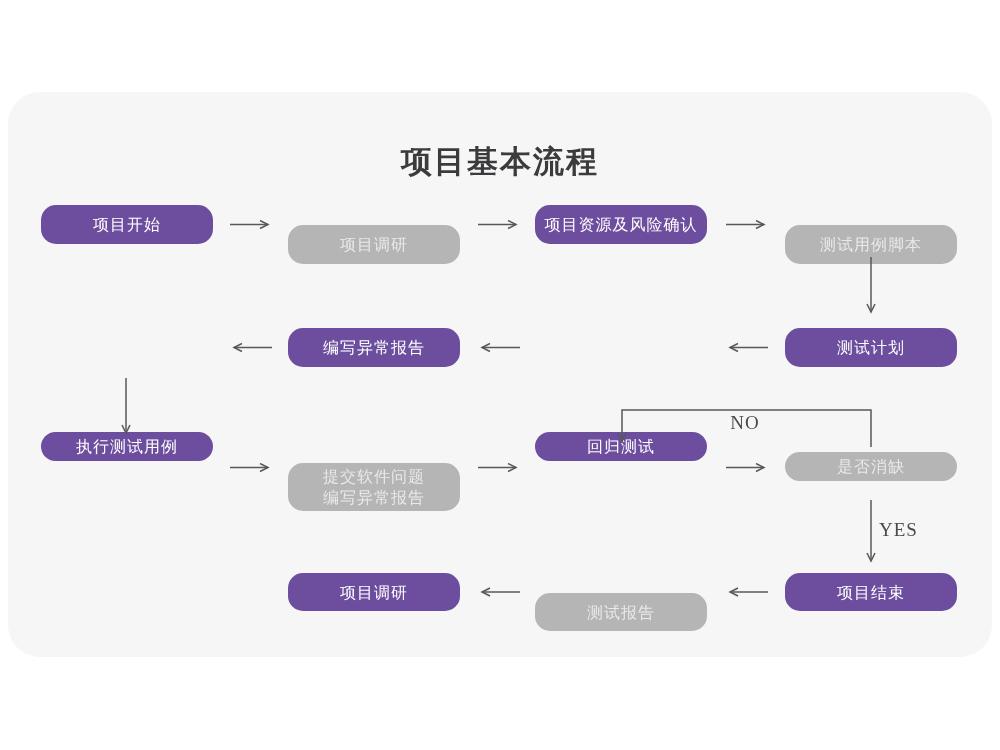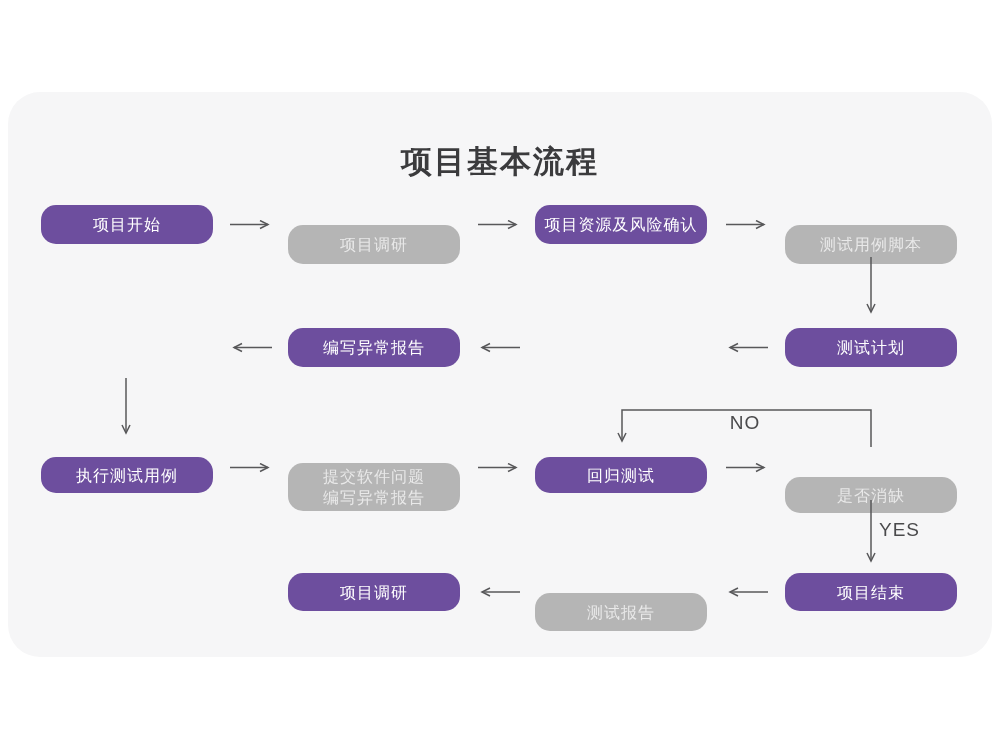--- a/index.html
+++ b/index.html
@@ -18,23 +18,23 @@
     background:var(--panel);border-radius:32px;}
   .title{position:absolute;left:0;top:141px;width:1000px;text-align:center;
     font-size:31px;font-weight:700;letter-spacing:2px;color:var(--title);}
   .node{position:absolute;width:172px;height:39px;border-radius:15px;
     display:flex;align-items:center;justify-content:center;
     font-size:16px;letter-spacing:1px;color:#ffffff;text-align:center;
     white-space:pre-line;line-height:21px;}
   .purple{background:var(--purple);}
   .gray{background:var(--gray);color:#e9e9e9;margin-top:20px;}
   .x1{left:41px}.x2{left:288px}.x3{left:535px}.x4{left:785px}
-  .y1{top:205px}.y2{top:328px}.y3{top:457px;height:36px}.y4{top:573px;height:38px}
+  .y1{top:205px}.y2{top:328px}.y3{top:432px;height:29px}.y4{top:573px;height:38px}
   .y3tall{top:443px;height:48px}
-  .edge-label{position:absolute;font-size:19px;color:var(--label);letter-spacing:1px;}
+  .edge-label{position:absolute;font-size:19px;color:var(--label);letter-spacing:1px;font-family:Liberation Serif, serif;}
   .no-label{left:700px;top:412px;width:90px;text-align:center;}
   .yes-label{left:879px;top:519px;}
   svg.wires{position:absolute;left:0;top:0;pointer-events:none;}
 </style>
 </head>
 <body>
 
 <div class="stage">
 
   <div class="panel"></div>

